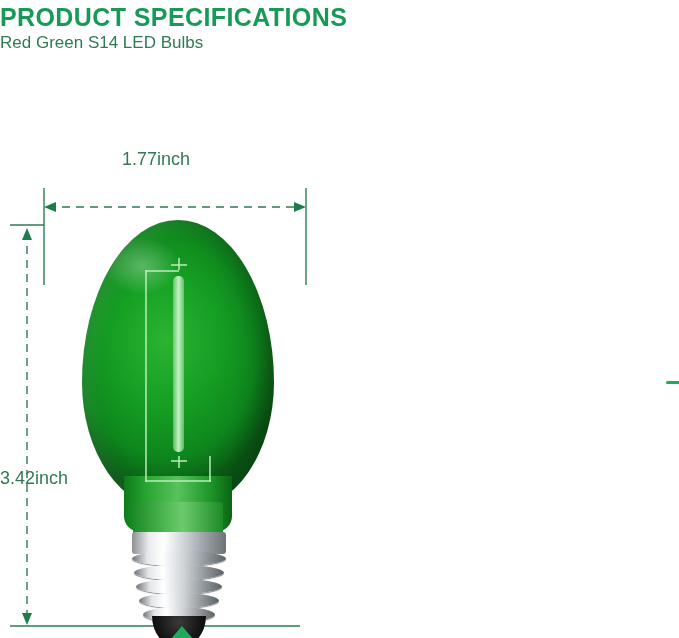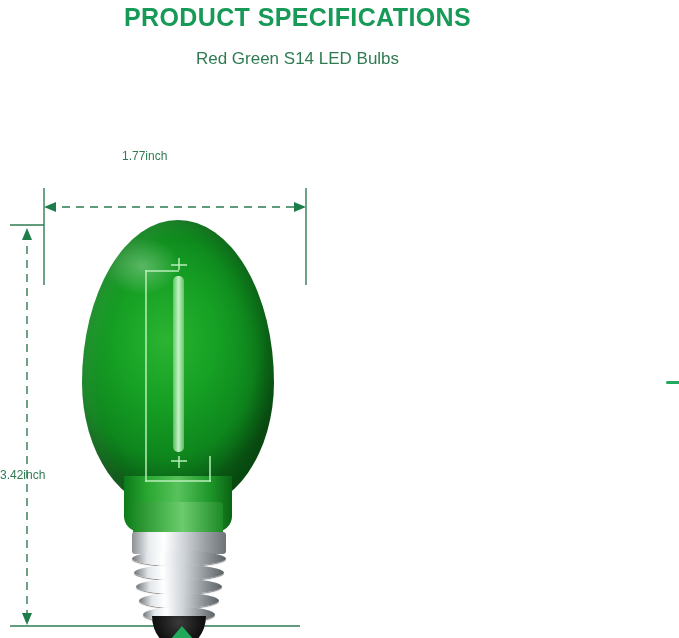--- a/index.html
+++ b/index.html
@@ -4,33 +4,33 @@
 <style>
   html,body{margin:0;padding:0;background:#ffffff;}
   body{
     width:679px;height:638px;position:relative;overflow:hidden;
     font-family:"Liberation Sans","DejaVu Sans",sans-serif;
     -webkit-font-smoothing:antialiased;
   }
   .abs{position:absolute;}
 
   
-  #header{left:0;top:0;width:595px;text-align:center;}
+  #header{left:0;top:0;width:595px;text-align:left;}
   #title{
     font-size:25px;font-weight:bold;color:#179a57;letter-spacing:.4px;
     line-height:30px;margin-top:2px;
   }
   #subtitle{
-    font-size:17px;color:#2f7b52;line-height:22px;margin-top:16px;
+    font-size:17px;color:#2f7b52;line-height:22px;margin-top:0;
   }
 
   
   #left-panel{left:0;top:60px;width:330px;height:578px;}
 
-  .dim-label{color:#2f7b52;font-size:12px;white-space:nowrap;text-align:right;}
+  .dim-label{color:#2f7b52;font-size:18px;white-space:nowrap;text-align:right;}
   #width-label{left:122px;top:89px;}
   #height-label{left:0px;top:408px;}
 
   svg.dimlines{position:absolute;left:0;top:0;width:330px;height:638px;
     overflow:visible;pointer-events:none;}
 
   
   #big-bulb{left:74px;top:160px;width:210px;height:420px;}
   #big-glass{
     position:absolute;left:8px;top:0;width:192px;height:290px;

